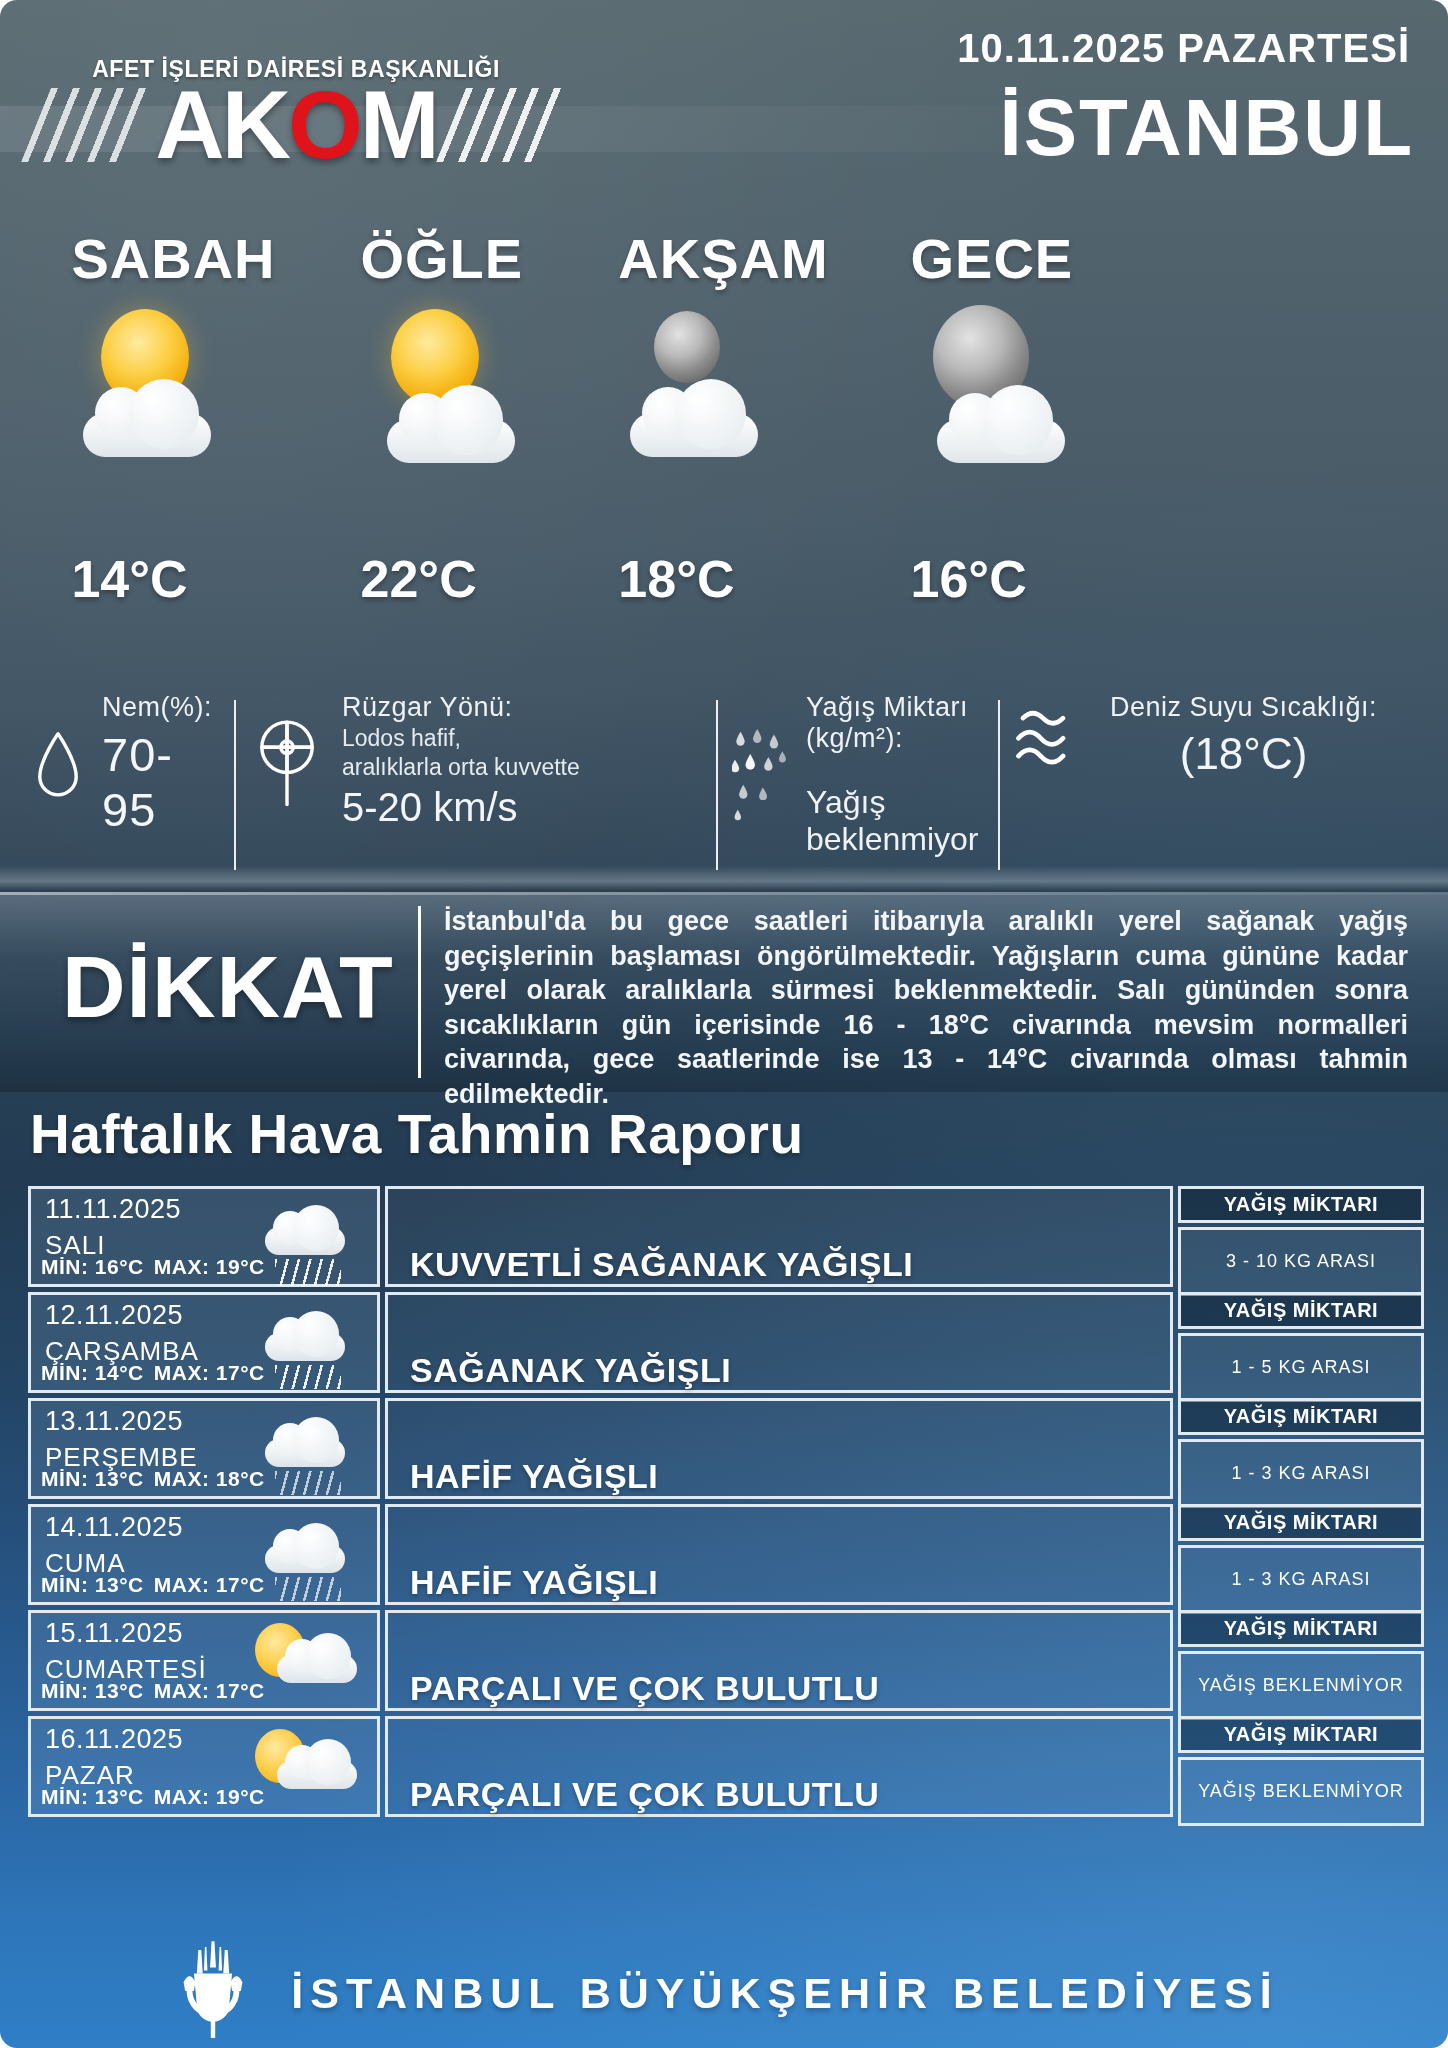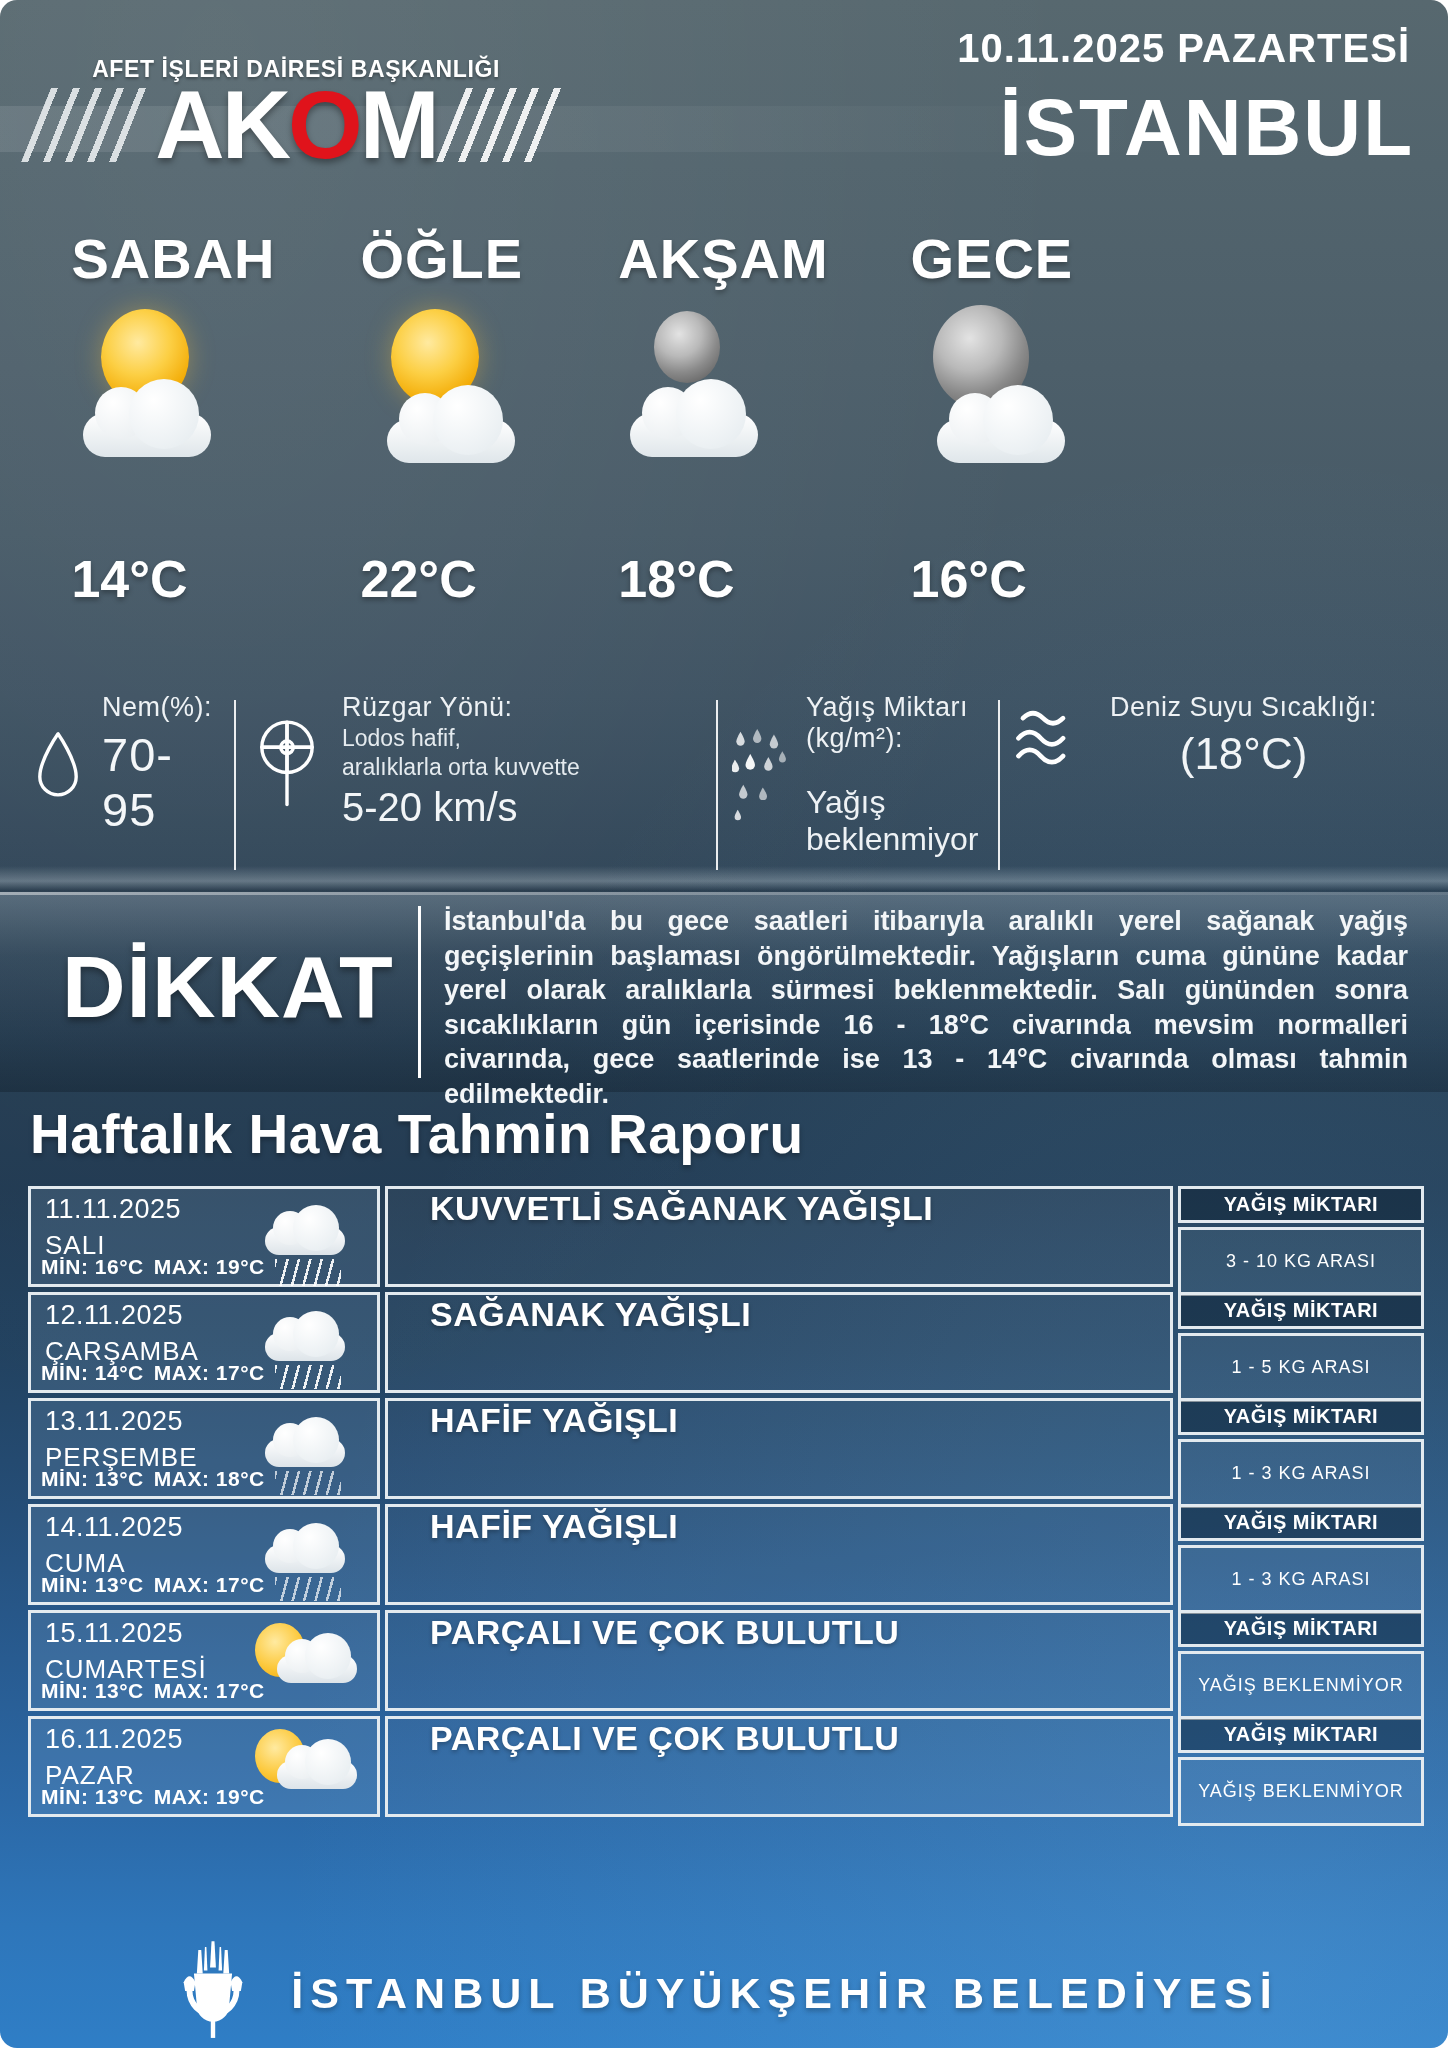--- a/index.html
+++ b/index.html
@@ -75,21 +75,21 @@
     text-shadow:0 3px 5px rgba(0,0,0,.3);}
   .wk-table{position:absolute;top:1186px;left:28px;width:1396px;z-index:2;}
   .wk-row{display:flex;gap:5px;height:101px;margin-bottom:5px;}
   .wk-c1{position:relative;width:352px;flex:none;border:3px solid #e3eaef;
     background:rgba(160,200,230,.16);padding:5px 0 5px 14px;box-sizing:border-box;}
   .wk-date{font-size:27px;letter-spacing:.5px;}
   .wk-day{font-size:26px;letter-spacing:1px;margin-top:5px;}
   .wk-minmax{position:absolute;left:10px;bottom:5px;font-size:21px;font-weight:700;letter-spacing:.5px;white-space:nowrap;}
   .wk-minmax .mm-v{margin-right:10px;}
   .wk-c2{flex:1;border:3px solid #e3eaef;background:rgba(255,255,255,.045);
-    display:flex;align-items:flex-start;padding-left:42px;box-sizing:border-box;}
+    display:flex;align-items:flex-end;padding-left:22px;box-sizing:border-box;}
   .wk-cond{font-size:34px;font-weight:700;letter-spacing:.5px;text-shadow:0 2px 4px rgba(0,0,0,.3);}
   .wk-c3{width:246px;flex:none;display:flex;flex-direction:column;gap:4px;box-sizing:border-box;}
   .wk-hdr{border:3px solid #e3eaef;background:rgba(8,24,38,.42);text-align:center;
     font-size:20px;font-weight:700;letter-spacing:.5px;padding:4px 2px;}
   .wk-val{border:3px solid #e3eaef;background:rgba(255,255,255,.05);flex:1;display:flex;
     align-items:center;justify-content:center;text-align:center;font-size:18px;line-height:31px;
     letter-spacing:1px;padding:16px 14px;}
   
   .ticon{position:absolute;right:10px;top:2px;width:122px;height:96px;}
   .t-sun{position:absolute;left:10px;top:8px;width:50px;height:54px;border-radius:50%;

